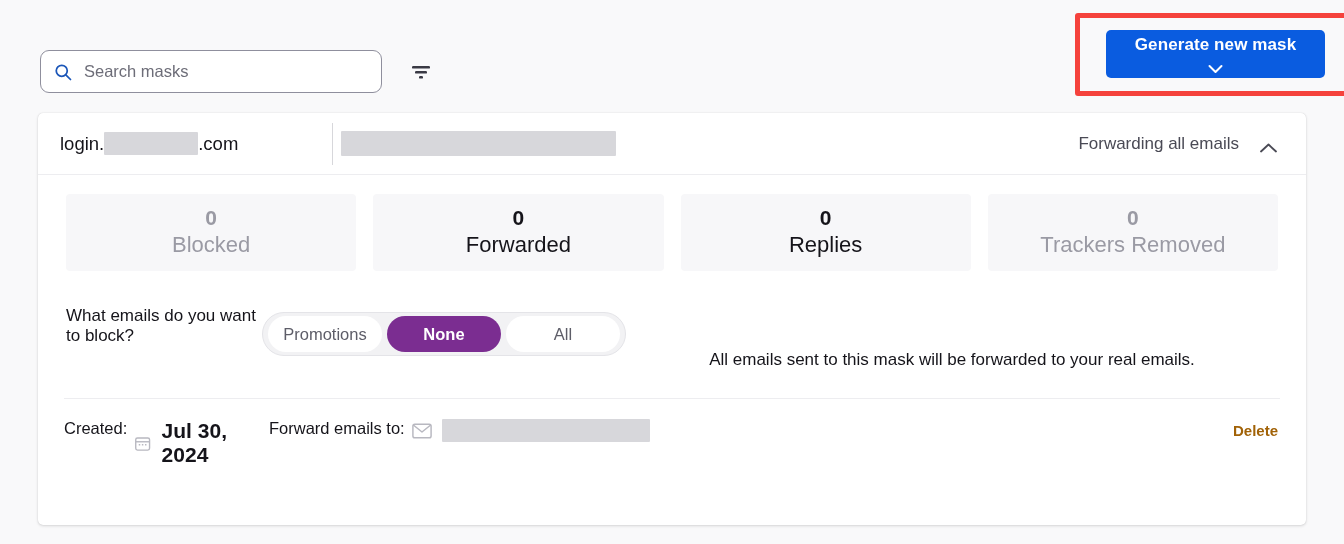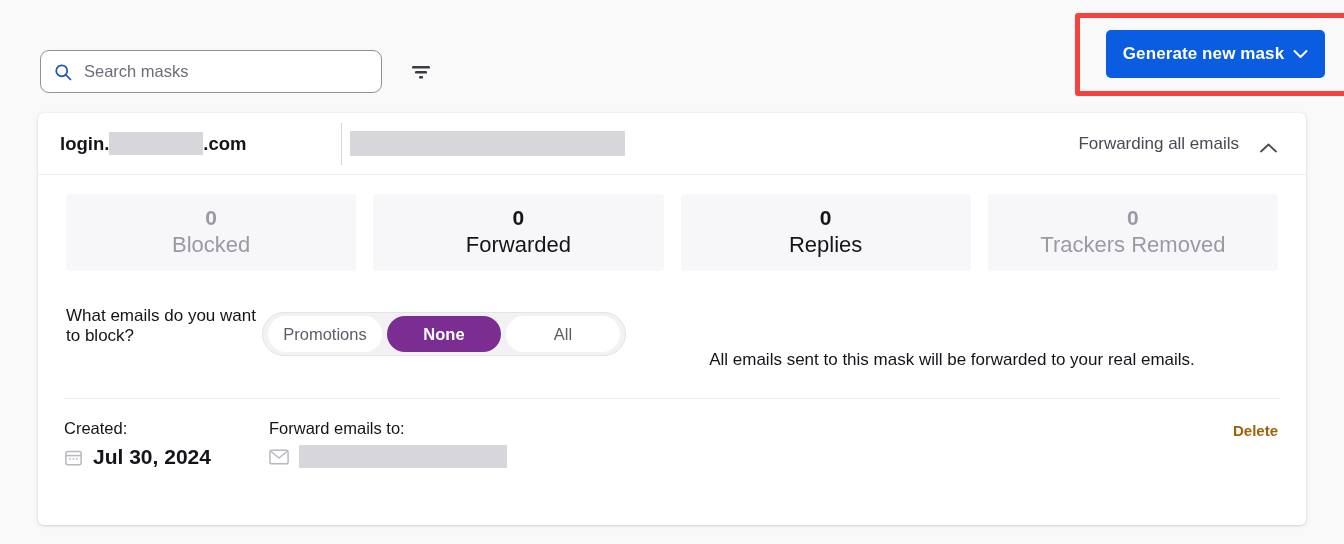--- a/index.html
+++ b/index.html
@@ -100,20 +100,21 @@
     color: #ffffff;
     font-family: "Liberation Sans", sans-serif;
     font-size: 17px;
     font-weight: bold;
     letter-spacing: 0.1px;
     cursor: pointer;
     display: flex;
     align-items: center;
     justify-content: center;
     gap: 9px;
+    flex-direction: column;
   }
 
   
   .mask-card {
     position: absolute;
     left: 38px;
     top: 113px;
     width: 1268px;
     height: 412px;
     background: #ffffff;
@@ -124,21 +125,21 @@
   .card-header {
     position: relative;
     height: 62px;
     border-bottom: 1px solid #ededf0;
     display: flex;
     align-items: center;
     padding: 0 28px 0 22px;
   }
   .mask-label {
     font-size: 18.5px;
-    font-weight: bold;
+    font-weight: normal;
     color: #15141a;
     display: flex;
     align-items: center;
     white-space: nowrap;
   }
   .redacted {
     display: inline-block;
     background: #d7d7db;
     border-radius: 1px;
     vertical-align: middle;
@@ -267,21 +268,21 @@
     background: #ededf0;
     margin: 28px 26px 0 26px;
   }
   .card-footer {
     display: flex;
     align-items: flex-start;
     padding: 20px 28px 0 26px;
   }
   .meta {
     display: flex;
-    flex-direction: column;
+    flex-direction: row;
     gap: 7px;
   }
   .meta.created { width: 205px; flex: 0 0 auto; }
   .meta-title {
     font-size: 16.5px;
     color: #15141a;
   }
   .meta-value {
     display: flex;
     align-items: center;

